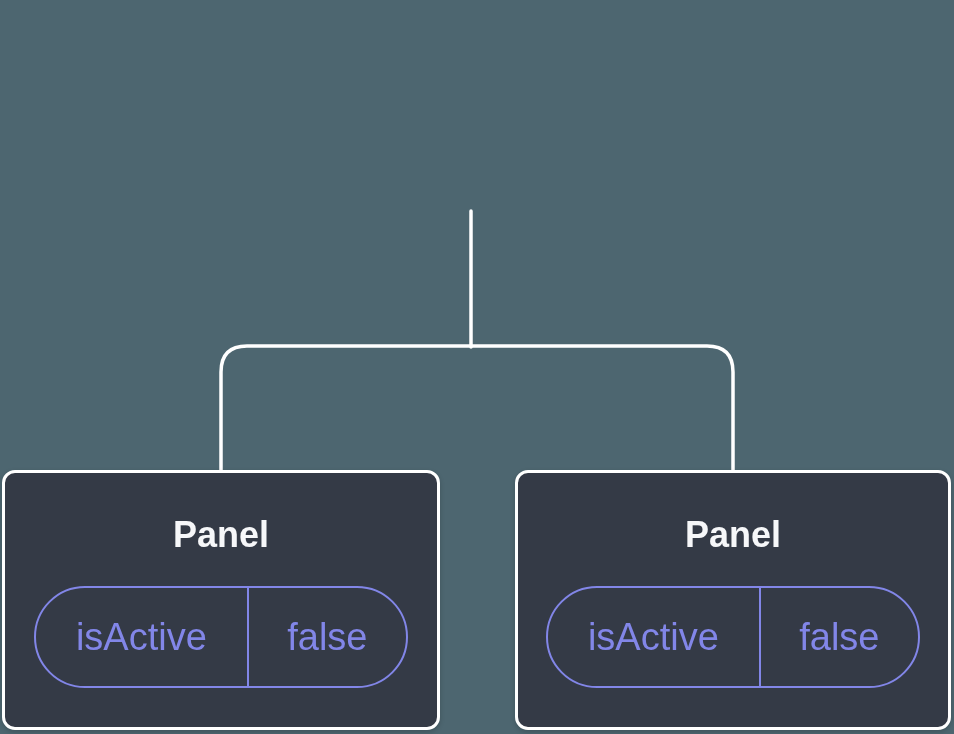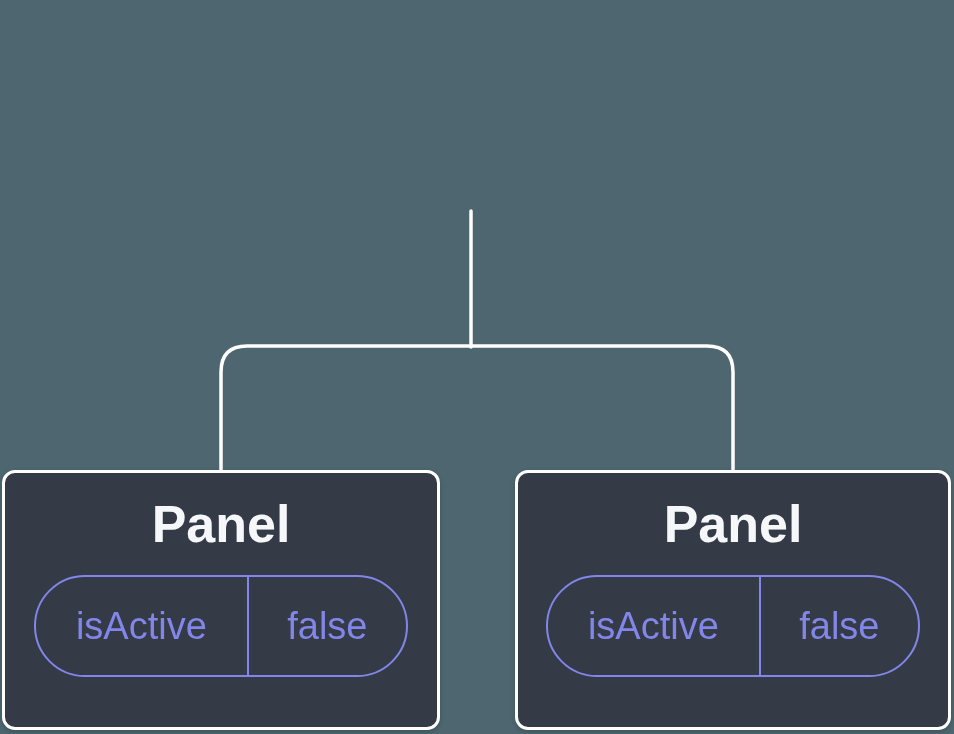--- a/index.html
+++ b/index.html
@@ -51,22 +51,22 @@
   .node-panel{
     top:470px;
     height:260px;
     display:flex;
     flex-direction:column;
     align-items:center;
   }
   .node-panel.left{ left:2px;  width:438px; }
   .node-panel.right{ left:515px; width:436px; }
   .panel-title{
-    margin-top:29px;
-    font-size:52px;
+    margin-top:40px;
+    font-size:36px;
     font-weight:600;
     line-height:44px;
     color:var(--node-text);
   }
   .prop-pill{
     margin-top:29px;
     width:374px;
     height:102px;
     border:2px solid var(--accent);
     border-radius:999px;

